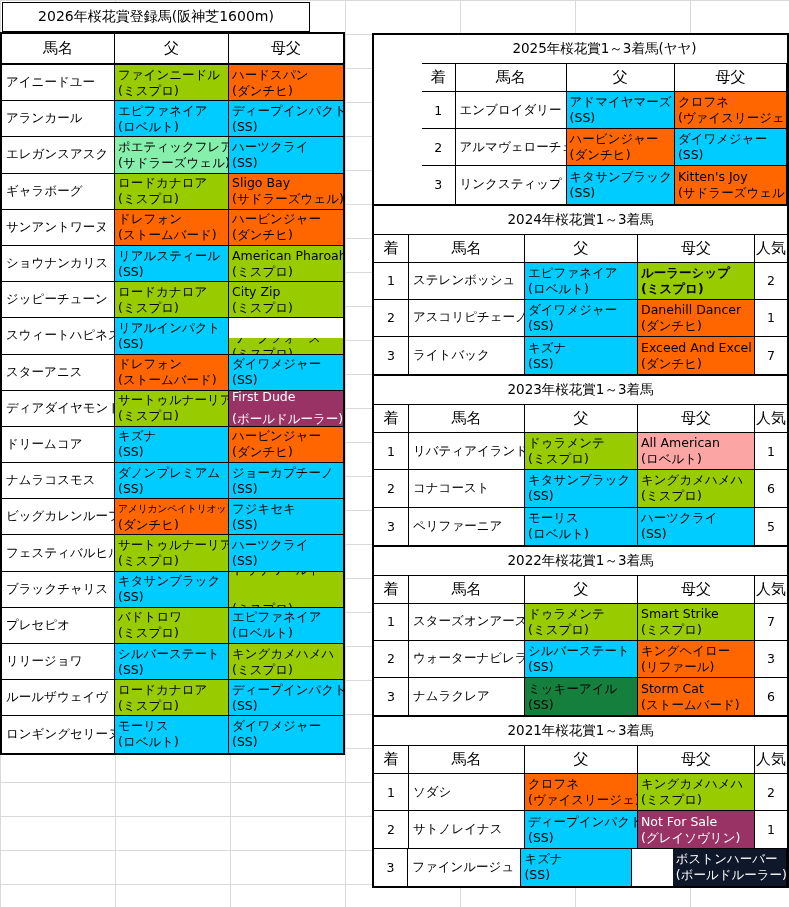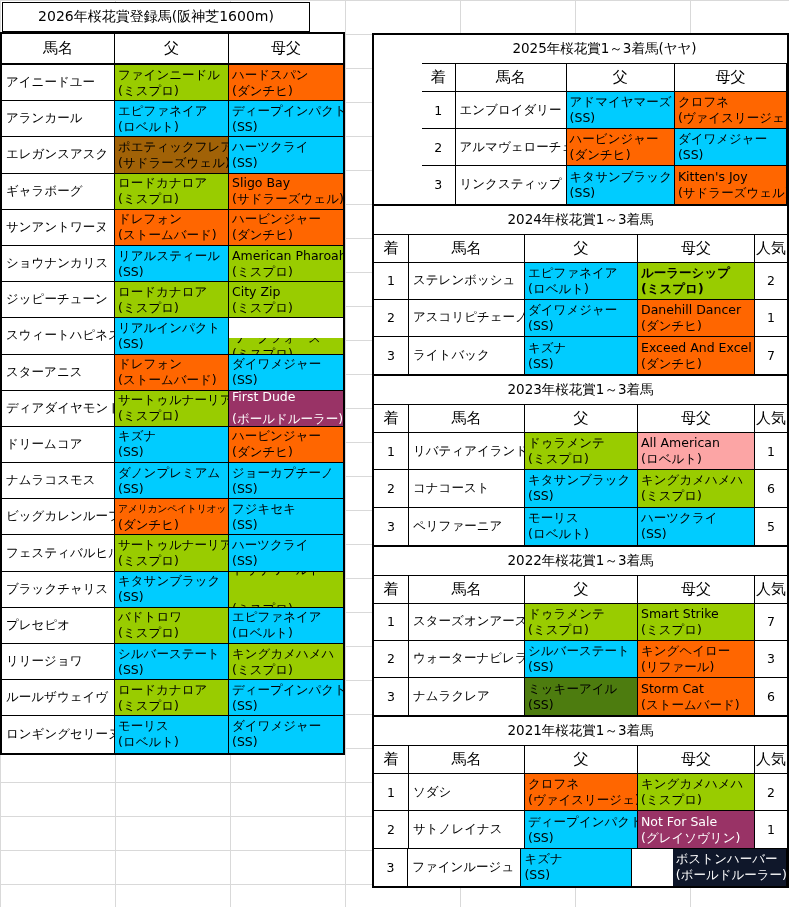--- a/index.html
+++ b/index.html
@@ -87,21 +87,21 @@
         <div class="pname">エピファネイア</div>
         <div class="pline">(ロベルト)</div>
       </div>
       <div class="c c2 ped" style="background: rgb(0, 204, 255);">
         <div class="pname">ディープインパクト</div>
         <div class="pline">(SS)</div>
       </div>
     </div>
     <div class="lrow">
       <div class="c c0 namec">エレガンスアスク</div>
-      <div class="c c1 ped" style="background: #a16207;">
+      <div class="c c1 ped" style="background: #86efac;">
         <div class="pname">ポエティックフレア</div>
         <div class="pline">(サドラーズウェル)</div>
       </div>
       <div class="c c2 ped" style="background: rgb(0, 204, 255);">
         <div class="pname">ハーツクライ</div>
         <div class="pline">(SS)</div>
       </div>
     </div>
     <div class="lrow">
       <div class="c c0 namec">ギャラボーグ</div>
@@ -460,21 +460,21 @@
         </div>
         <div class="r r3 ped" style="background: rgb(255, 102, 0);">
           <div class="pname">キングヘイロー</div>
           <div class="pline">(リファール)</div>
         </div>
         <div class="r r4 numc">3</div>
       </div>
       <div class="rrow">
         <div class="r r0 numc">3</div>
         <div class="r r1 namec">ナムラクレア</div>
-        <div class="r r2 ped" style="background: #4d7c0f;">
+        <div class="r r2 ped" style="background: #15803d;">
           <div class="pname">ミッキーアイル</div>
           <div class="pline">(SS)</div>
         </div>
         <div class="r r3 ped" style="background: rgb(255, 102, 0);">
           <div class="pname">Storm Cat</div>
           <div class="pline">(ストームバード)</div>
         </div>
         <div class="r r4 numc">6</div>
       </div>
     </div>

